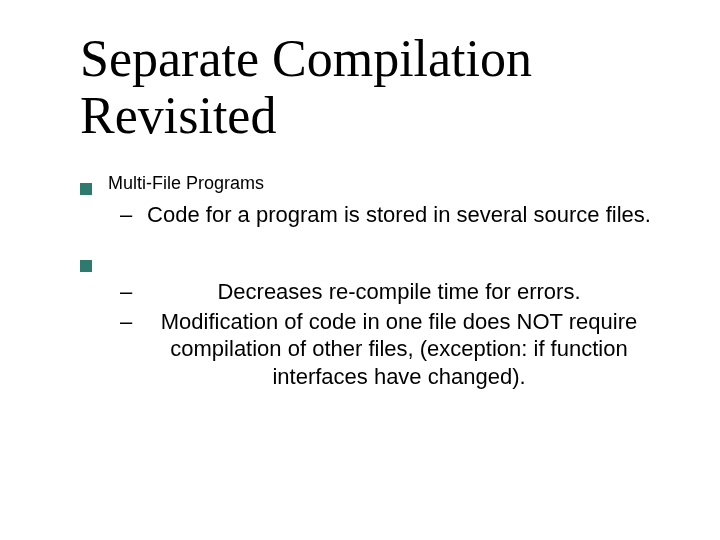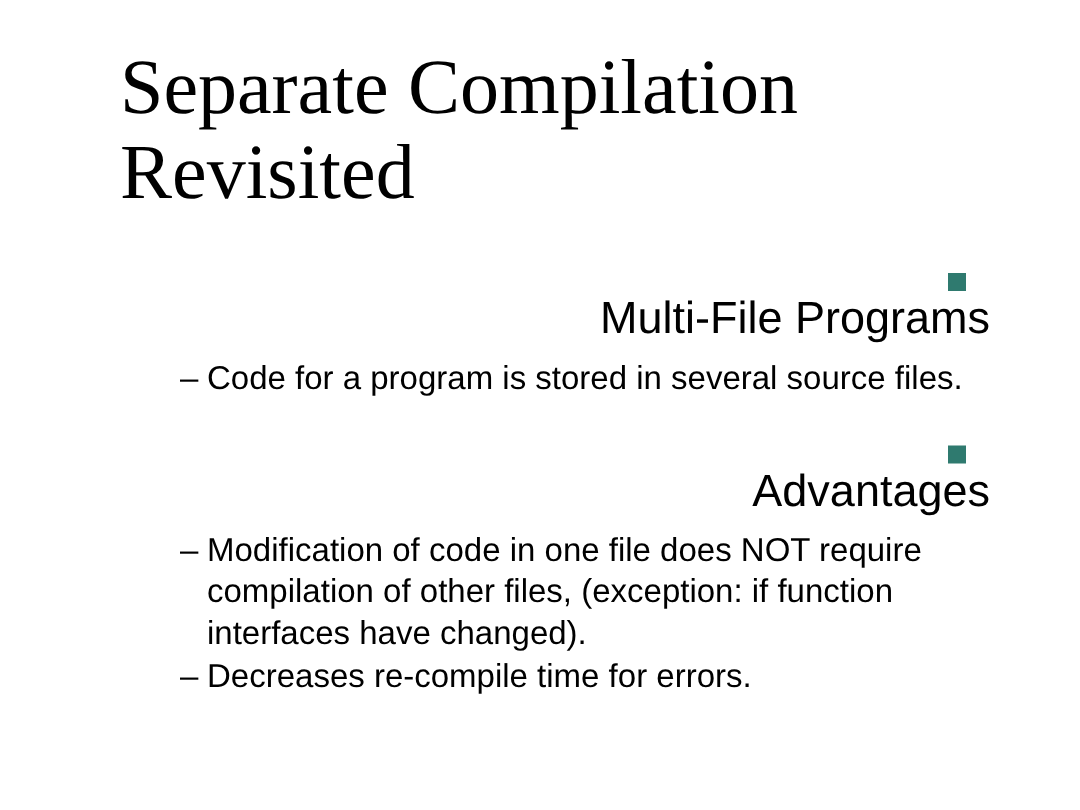--- a/index.html
+++ b/index.html
@@ -21,43 +21,43 @@
     font-size: 52px;
     font-weight: normal;
     margin: 0 0 28px 0;
     line-height: 1.1;
   }
   .section {
     margin-bottom: 22px;
   }
   .top-line {
     display: flex;
-    align-items: flex-end;
+    align-items: center;
     font-family: Arial, Helvetica, sans-serif;
-    font-size: 30px;
+    font-size: 18px;
     line-height: 1.25;
     margin-bottom: 6px;
-    flex-direction: column;
   }
   .bullet-sq {
     display: inline-block;
     width: 12px;
     height: 12px;
     background: #2f7a6f;
     margin-right: 16px;
     margin-top: 10px;
     flex: 0 0 auto;
   }
   .sub-list {
     list-style: none;
     padding: 0 0 0 40px;
     margin: 0;
     font-family: Arial, Helvetica, sans-serif;
     font-size: 22px;
     line-height: 1.25;
+    text-align: center;
   }
   .sub-list li {
     position: relative;
     padding-left: 18px;
     margin-bottom: 2px;
   }
   .sub-list li::before {
     content: "–";
     position: absolute;
     left: 0;
@@ -76,20 +76,19 @@
       <span>Multi-File Programs</span>
     </div>
     <ul class="sub-list">
       <li>Code for a program is stored in several source files.</li>
     </ul>
   </div>
 
   <div class="section">
     <div class="top-line">
       <span class="bullet-sq"></span>
-      <span>Advantages</span>
     </div>
     <ul class="sub-list">
+      <li>Decreases re-compile time for errors.</li>
       <li>Modification of code in one file does NOT require compilation of other files, (exception: if function interfaces have changed).</li>
-      <li>Decreases re-compile time for errors.</li>
     </ul>
   </div>
 </div>
 
 </body></html>

